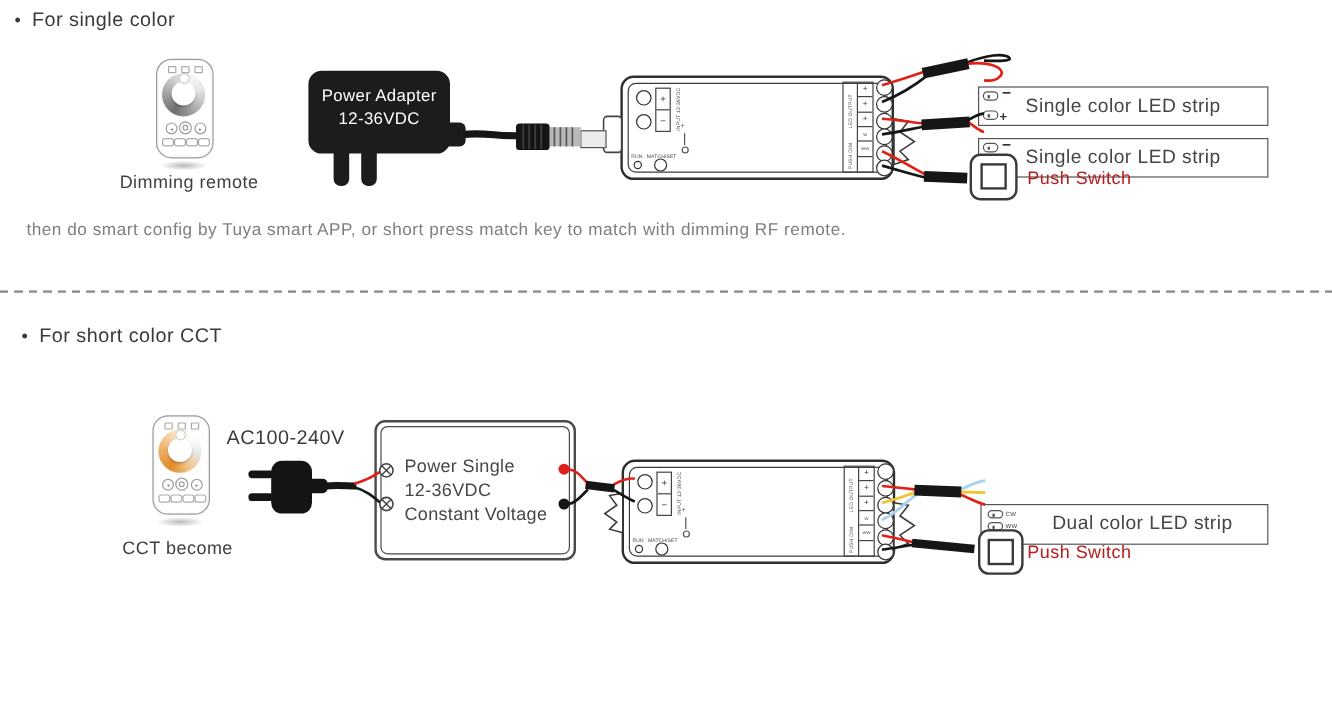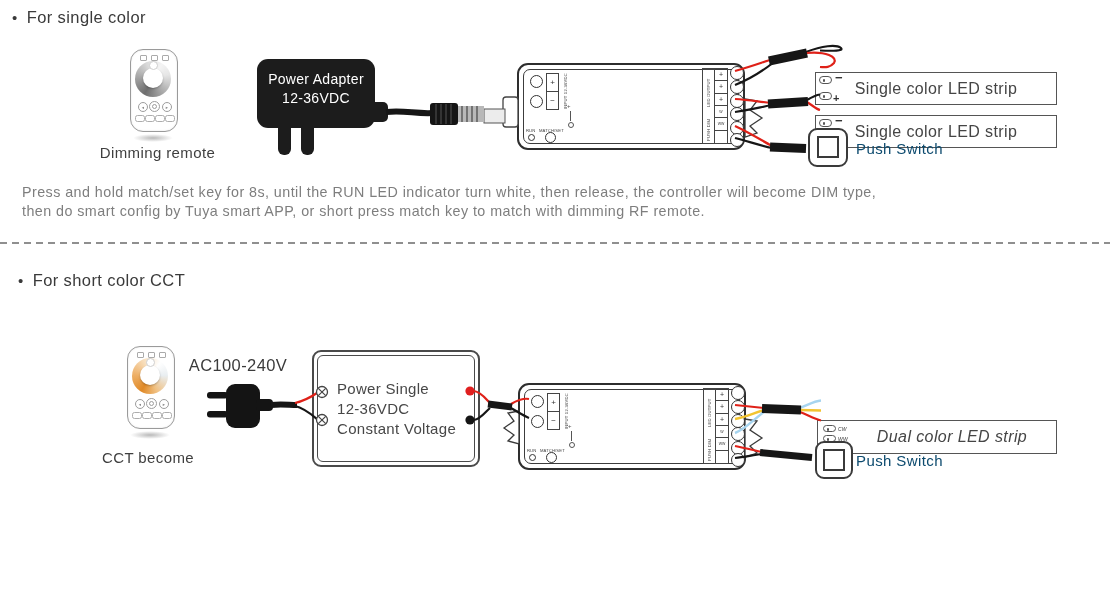--- a/index.html
+++ b/index.html
@@ -70,21 +70,21 @@
   .strip{position:absolute;background:#fff;border:1.5px solid #555;box-sizing:border-box;
          display:flex;align-items:center;justify-content:center;margin-top:28px;}
   .strip .slabel{font-size:16px;color:#454545;letter-spacing:.4px;}
   .pad{position:absolute;width:13px;height:8px;border:1px solid #555;border-radius:4px;box-sizing:border-box;}
   .pad::before{content:"";position:absolute;left:2.5px;top:2px;width:2.8px;height:2.8px;border-radius:50%;background:#555;}
   .sign{position:absolute;color:#333;font-weight:bold;}
   .padlbl{position:absolute;font-size:5px;color:#333;letter-spacing:.2px;}
   
   .pswitch{position:absolute;background:#fff;border:2px solid #3a3a3a;border-radius:9px;box-sizing:border-box;}
   .pswitch .pinner{width:22px;height:22px;border:2px solid #3a3a3a;box-sizing:border-box;margin:6px auto 0 auto;}
-  .pslabel{position:absolute;font-size:15px;color:#0c4a6e;letter-spacing:.4px;}
+  .pslabel{position:absolute;font-size:15px;color:#b91c1c;letter-spacing:.4px;}
   
   .psu{position:absolute;left:312px;top:350px;width:168px;height:117px;border:2px solid #4a4a4a;border-radius:9px;
        background:#fff;box-sizing:border-box;}
   .psu-inner{position:absolute;left:3px;top:3px;right:3px;bottom:3px;border:1px solid #4a4a4a;border-radius:6px;}
   .psu-text{position:absolute;left:23px;top:27px;font-size:15px;color:#474747;line-height:20px;letter-spacing:.3px;}
   .aclabel{position:absolute;left:183px;top:356px;width:110px;text-align:center;font-size:16.5px;color:#3b3b3b;letter-spacing:.4px;}
   
   svg.overlay{position:absolute;left:0;top:0;z-index:6;pointer-events:none;}
   .wire-red{stroke:#df2118;stroke-width:2.2;fill:none;}
   .wire-black{stroke:#161616;stroke-width:2.2;fill:none;}
@@ -184,21 +184,20 @@
     <span class="pad" style="left:3px;top:19px;"></span>
     <span class="sign" style="left:19px;top:-3px;font-size:13px;">−</span>
     <span class="sign" style="left:17px;top:19px;font-size:11px;">+</span>
   </div>
   <div class="pswitch" style="left:808px;top:128px;width:40px;height:39px;">
     <div class="pinner"></div>
   </div>
   <div class="pslabel" style="left:856px;top:140px;">Push Switch</div>
 
   <div class="para" style="left:22px;top:183px;">
-    <div>Press and hold match/set key for 8s, until the RUN LED indicator turn white, then release, the controller will become DIM type,</div>
     <div>then do smart config by Tuya smart APP, or short press match key to match with dimming RF remote.</div>
   </div>
 
   <div class="dashline" style="top:242px;"></div>
 
   <div class="sec-head" style="left:18px;top:271px;">
     <span class="bullet">•</span>
     <span>For short color CCT</span>
   </div>
 
@@ -264,21 +263,21 @@
       </div>
     </div>
     <span class="term" style="left:211px;top:1px;"></span>
     <span class="term" style="left:211px;top:15px;"></span>
     <span class="term" style="left:211px;top:29px;"></span>
     <span class="term" style="left:211px;top:42px;"></span>
     <span class="term" style="left:211px;top:56px;"></span>
     <span class="term" style="left:211px;top:68px;"></span>
   </div>
 
-  <div class="strip" style="left:817px;top:392px;width:240px;height:34px;font-style:italic;">
+  <div class="strip" style="left:817px;top:392px;width:240px;height:34px;">
     <span class="slabel" style="margin-left:30px;">Dual color LED strip</span>
     <span class="pad" style="left:5px;top:4px;height:7px;"></span>
     <span class="pad" style="left:5px;top:14px;height:7px;"></span>
     <span class="pad" style="left:5px;top:24px;height:7px;"></span>
     <span class="padlbl" style="left:20px;top:5px;">CW</span>
     <span class="padlbl" style="left:20px;top:15px;">WW</span>
     <span class="padlbl" style="left:21px;top:22px;font-size:9px;">+</span>
   </div>
   <div class="pswitch" style="left:815px;top:441px;width:38px;height:38px;">
     <div class="pinner"></div>

